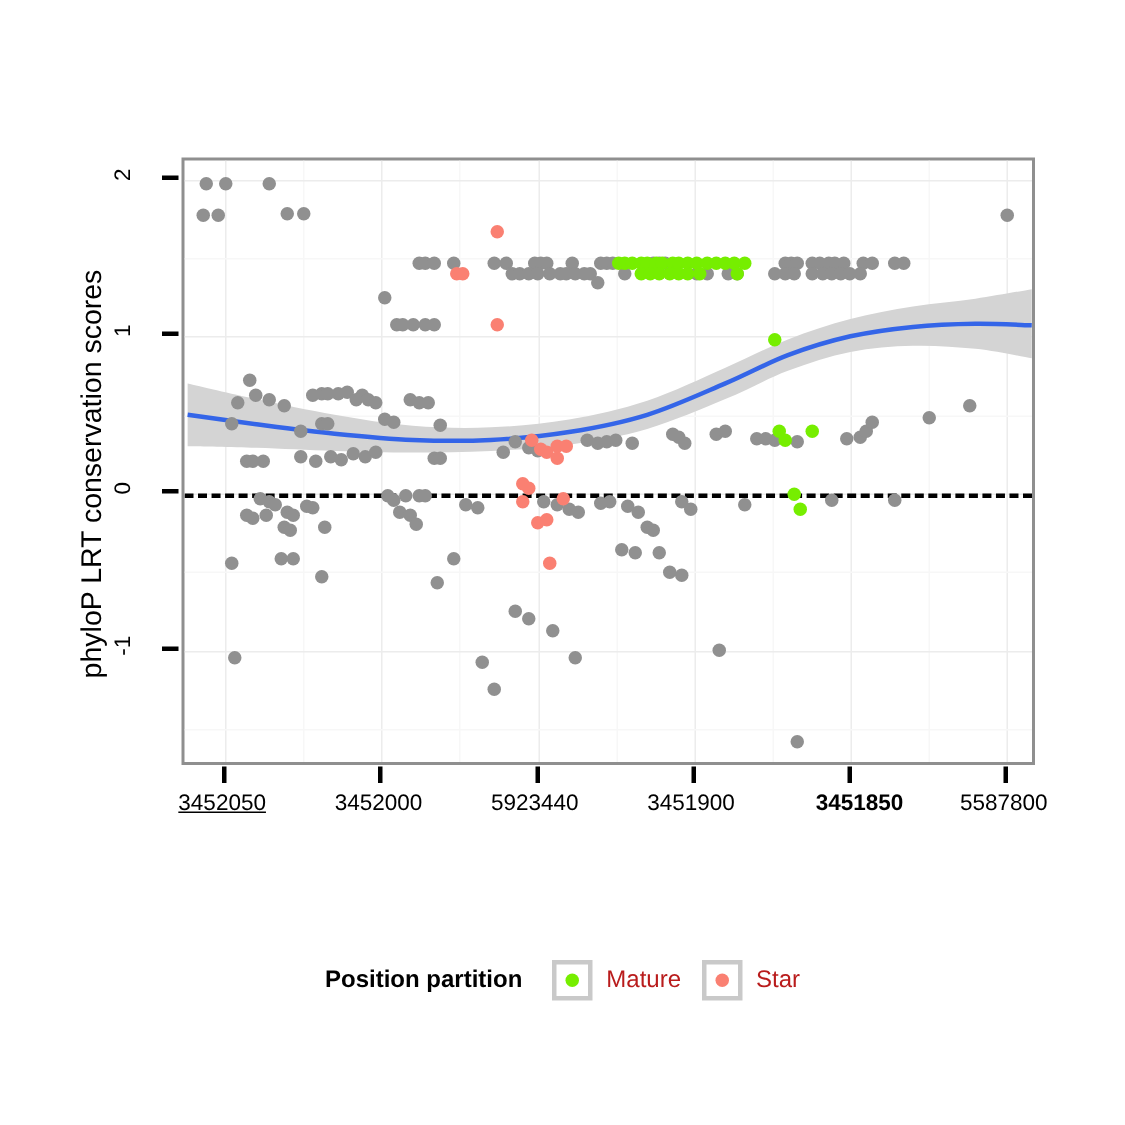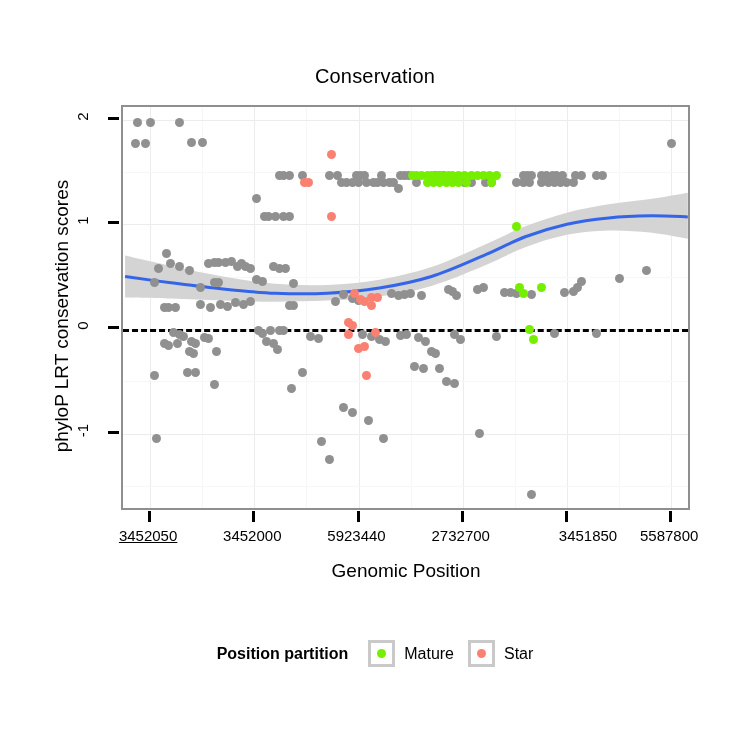--- a/index.html
+++ b/index.html
@@ -181,32 +181,30 @@
   }
   .legend-dot {
     width: 9px;
     height: 9px;
     border-radius: 50%;
   }
   .legend-dot.mature { background: #76ee00; }
   .legend-dot.star   { background: #fa8072; }
   .legend-label {
     font-size: 16px;
-    color: #000000;
+    color: #b91c1c;
   }
 </style>
 </head>
 <body>
 
 <div id="root">
 
-  <div id="chart-title">Conservation</div>
 
   <div id="ylabel">phyloP LRT conservation scores</div>
-  <div id="xlabel">Genomic Position</div>
 
   <div id="panel">
       <div class="grid-major-x" style="left: 27.0952px;"></div>
       <div class="grid-major-x" style="left: 131.308px;"></div>
       <div class="grid-major-x" style="left: 235.52px;"></div>
       <div class="grid-major-x" style="left: 339.733px;"></div>
       <div class="grid-major-x" style="left: 443.945px;"></div>
       <div class="grid-major-x" style="left: 548.158px;"></div>
       <div class="grid-minor-x" style="left: 79.2015px;"></div>
       <div class="grid-minor-x" style="left: 183.414px;"></div>
@@ -461,23 +459,23 @@
     </div>
 
   <div id="axes-layer">
       <div class="tick-x" style="left: 148.095px;"></div>
       <div class="ticklabel-x" style="left: 93.0952px; text-decoration: underline;">3452050</div>
       <div class="tick-x" style="left: 252.308px;"></div>
       <div class="ticklabel-x" style="left: 197.308px;">3452000</div>
       <div class="tick-x" style="left: 356.52px;"></div>
       <div class="ticklabel-x" style="left: 301.52px;">5923440</div>
       <div class="tick-x" style="left: 460.733px;"></div>
-      <div class="ticklabel-x" style="left: 405.733px;">2732700</div>
+      <div class="ticklabel-x" style="left: 405.733px;">3451900</div>
       <div class="tick-x" style="left: 564.945px;"></div>
-      <div class="ticklabel-x" style="left: 533px;">3451850</div>
+      <div class="ticklabel-x" style="left: 518px; font-weight: bold;">3451850</div>
       <div class="tick-x" style="left: 669.158px;"></div>
       <div class="ticklabel-x" style="left: 614.158px;">5587800</div>
       <div class="tick-y" style="top: 116.558px;"></div>
       <div class="ticklabel-y" style="top: 107.558px;">2</div>
       <div class="tick-y" style="top: 221.209px;"></div>
       <div class="ticklabel-y" style="top: 212.209px;">1</div>
       <div class="tick-y" style="top: 325.86px;"></div>
       <div class="ticklabel-y" style="top: 316.86px;">0</div>
       <div class="tick-y" style="top: 430.512px;"></div>
       <div class="ticklabel-y" style="top: 421.512px;">-1</div>

